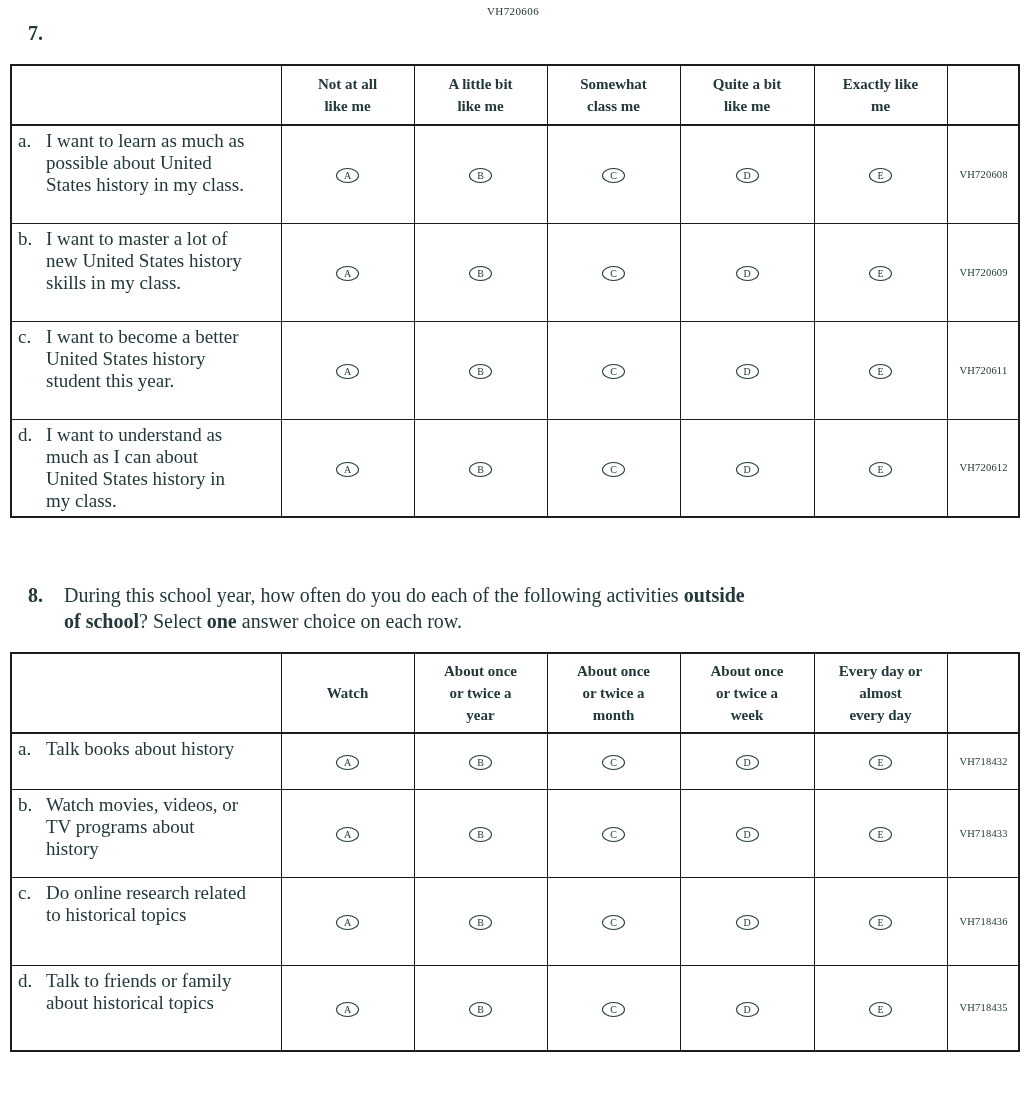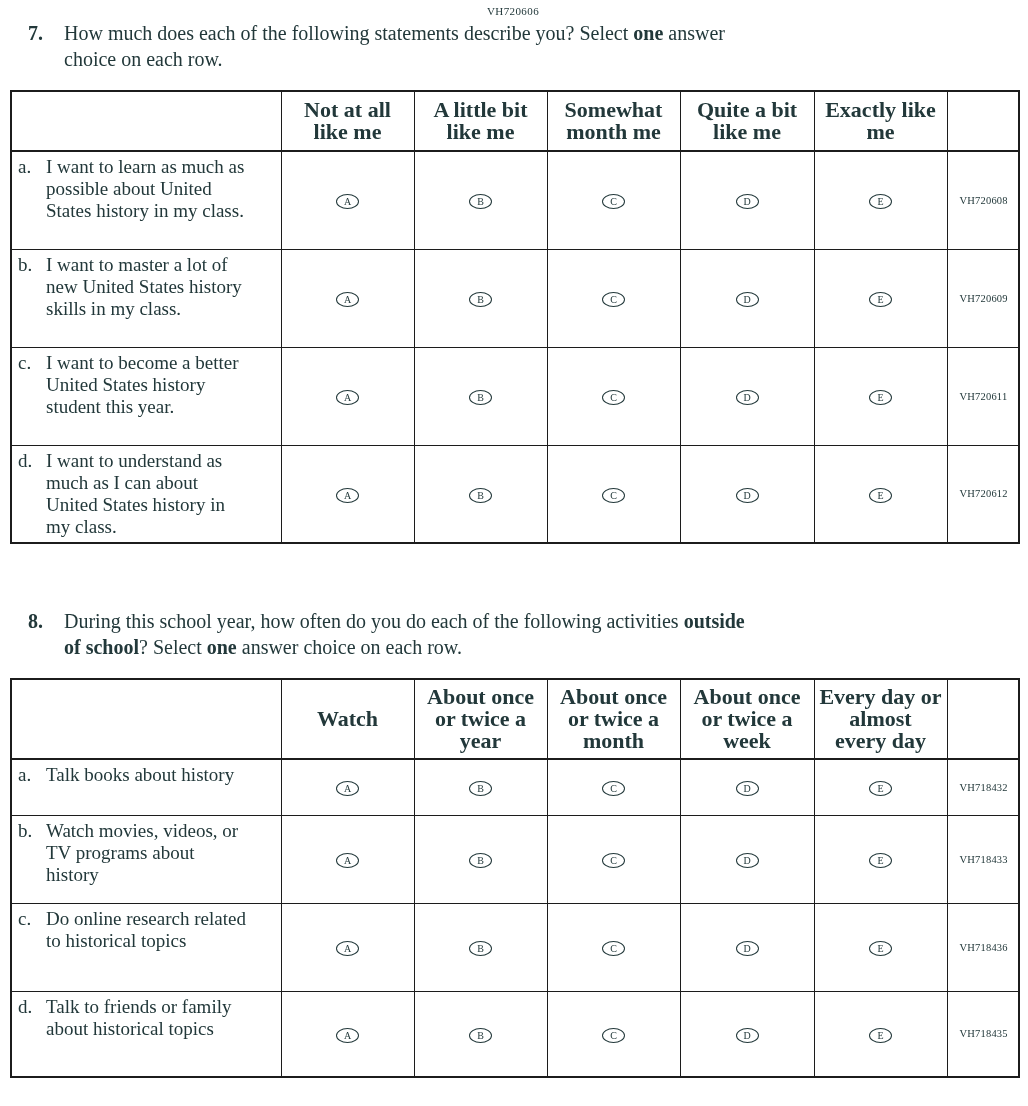--- a/index.html
+++ b/index.html
@@ -44,21 +44,21 @@
     table-layout: fixed;
     width: 1008px;
     margin-top: 18px;
     border: 2px solid var(--line, #1c1c1c);
   }
   table.grid th, table.grid td {
     border: 1px solid var(--line, #1c1c1c);
   }
   table.grid thead th {
     border-bottom: 2px solid var(--line, #1c1c1c);
-    font-size: 22px;
+    font-size: 15px;
     font-weight: bold;
     line-height: 22px;
     text-align: center;
     vertical-align: middle;
     padding: 6px 2px;
     white-space: pre-line;
   }
   tr.hrow1 { height: 60px; }
   tr.hrow2 { height: 80px; }
   td.stub {
@@ -101,43 +101,41 @@
 </style>
 </head>
 <body>
 
 <div class="page">
 
   <div class="code-right">VH720606</div>
 
   <div class="question">
     <span class="qnum">7.</span>
-    <span class="qtext"><span>How much does each of the following statements describe you? Select </span><b>one</b><span> answer
-choice on each row.</span></span>
   </div>
 
   <table class="grid">
     <colgroup>
       <col style="width:270px">
         <col style="width:133px">
         <col style="width:133px">
         <col style="width:133px">
         <col style="width:134px">
         <col style="width:133px">
         <col style="width:72px">
     </colgroup>
     <thead>
       <tr class="hrow1">
         <th></th>
         <th>Not at all
 like me</th>
         <th>A little bit
 like me</th>
         <th>Somewhat
-month me</th>
+class me</th>
         <th>Quite a bit
 like me</th>
         <th>Exactly like
 me</th>
         <th></th>
       </tr>
     </thead>
     <tbody>
       <tr class="t1row">
         <td class="stub">

